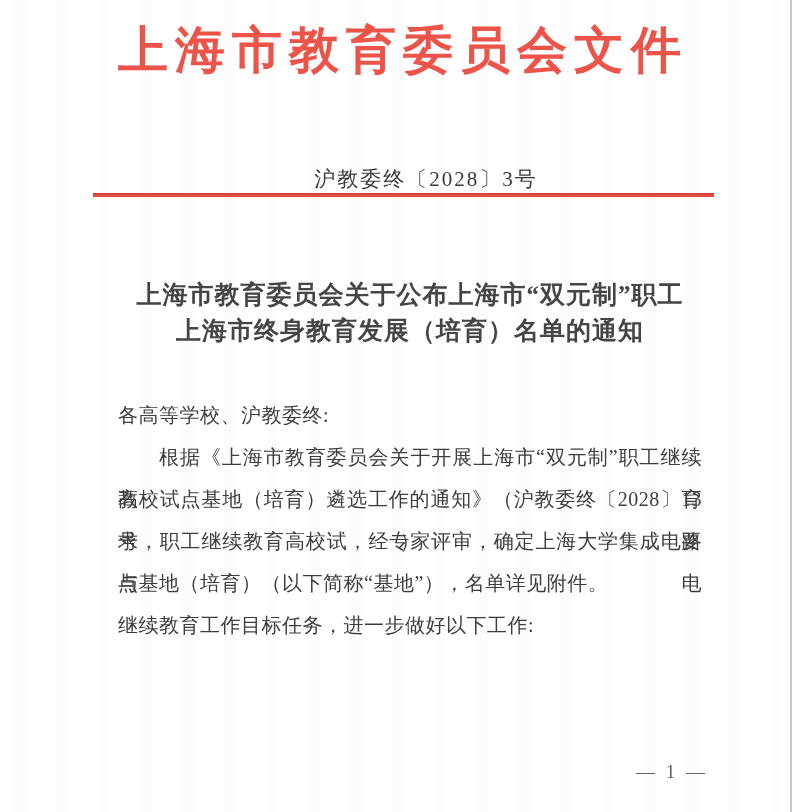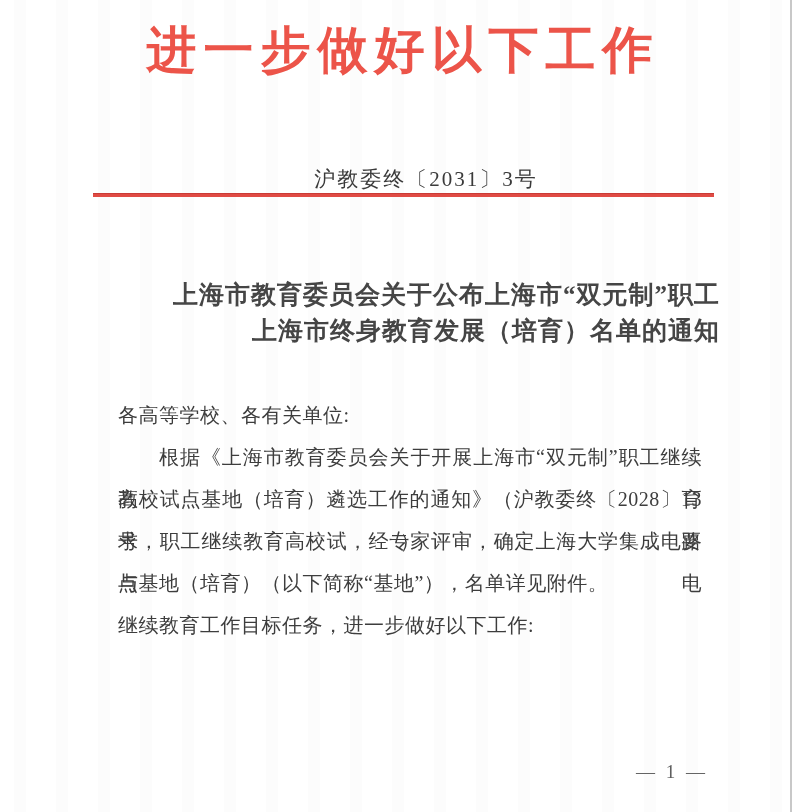--- a/index.html
+++ b/index.html
@@ -67,21 +67,21 @@
     width: 621px;
     height: 3px;
     background: #e04b44;
     border-top: 1px solid #c93b36;
   }
   .doc-title {
     position: absolute;
     top: 277px;
     left: 100px;
     width: 620px;
-    text-align: right;
+    text-align: center;
     font-size: 25px;
     line-height: 36px;
     font-weight: 700;
     letter-spacing: 1px;
     color: #454545;
   }
   .doc-title div { margin: 0; }
   .doc-body {
     position: absolute;
     top: 394px;
@@ -112,33 +112,33 @@
     line-height: 24px;
     letter-spacing: 3px;
     color: #5f5f5f;
   }
 </style>
 </head>
 <body>
 
 <div class="page">
 
-  <h1 class="agency-header">进一步做好以下工作</h1>
+  <h1 class="agency-header">上海市教育委员会文件</h1>
 
-  <div class="doc-number">沪教委终〔2031〕3号</div>
+  <div class="doc-number">沪教委终〔2028〕3号</div>
 
   <div class="red-rule"></div>
 
   <div class="doc-title">
     <div>上海市教育委员会关于公布上海市“双元制”职工</div>
     <div>上海市终身教育发展（培育）名单的通知</div>
   </div>
 
   <div class="doc-body">
-    <p class="bl">各高等学校、各有关单位:</p>
+    <p class="bl">各高等学校、沪教委终:</p>
     <p class="bl just indent">根据《上海市教育委员会关于开展上海市“双元制”职工继续教育</p>
     <p class="bl just">高校试点基地（培育）遴选工作的通知》（沪教委终〔2028〕13号）要</p>
     <p class="bl just">求，职工继续教育高校试，经专家评审，确定上海大学集成电路与电</p>
     <p class="bl">点基地（培育）（以下简称“基地”），名单详见附件。</p>
     <p class="bl">继续教育工作目标任务，进一步做好以下工作:</p>
   </div>
 
   <div class="page-number">— 1 —</div>
 
   <div class="scan-edge"></div>

